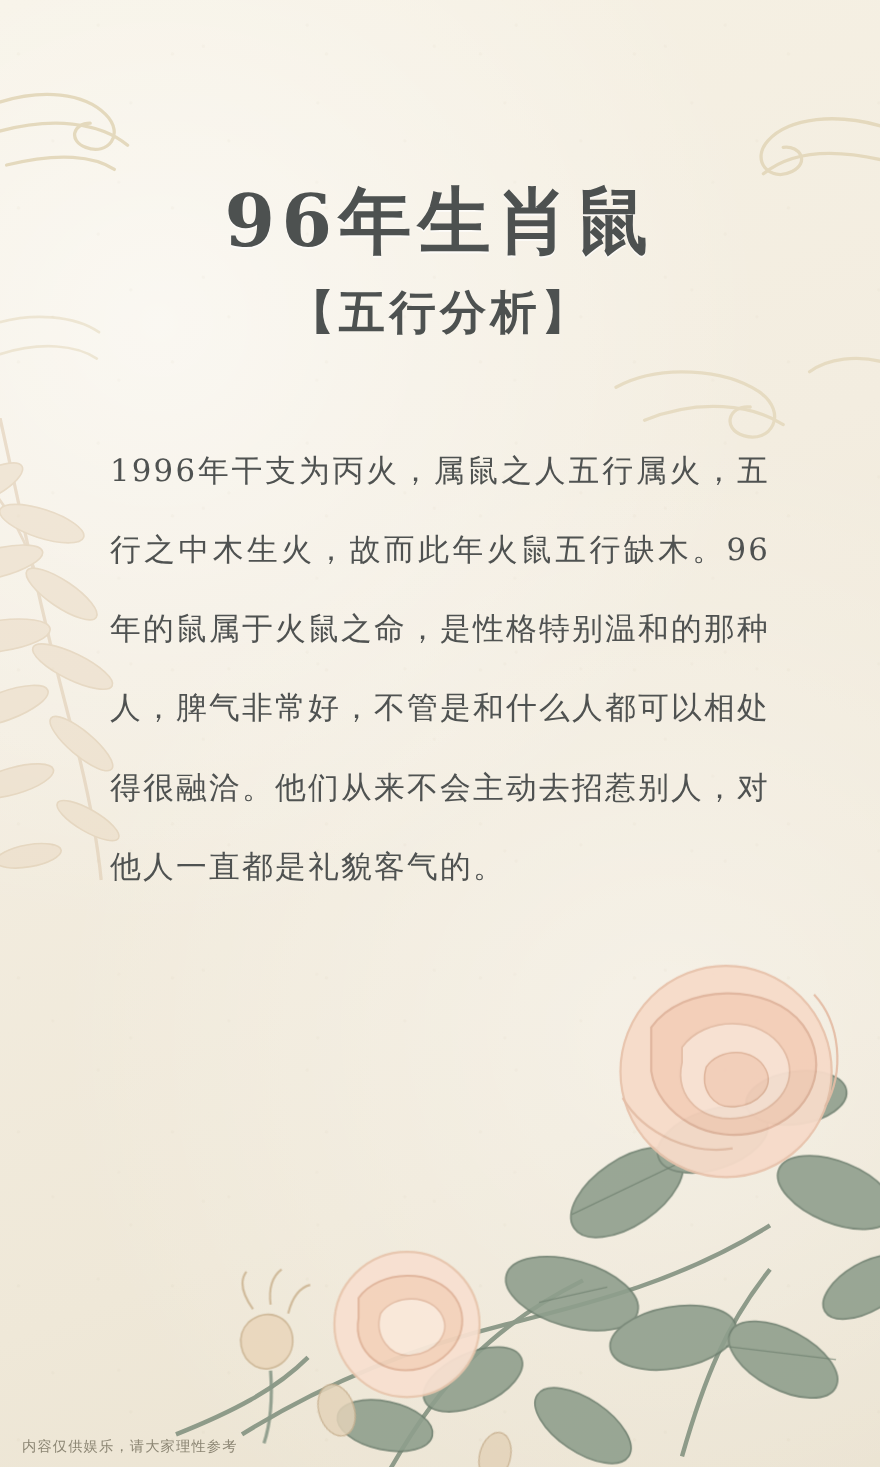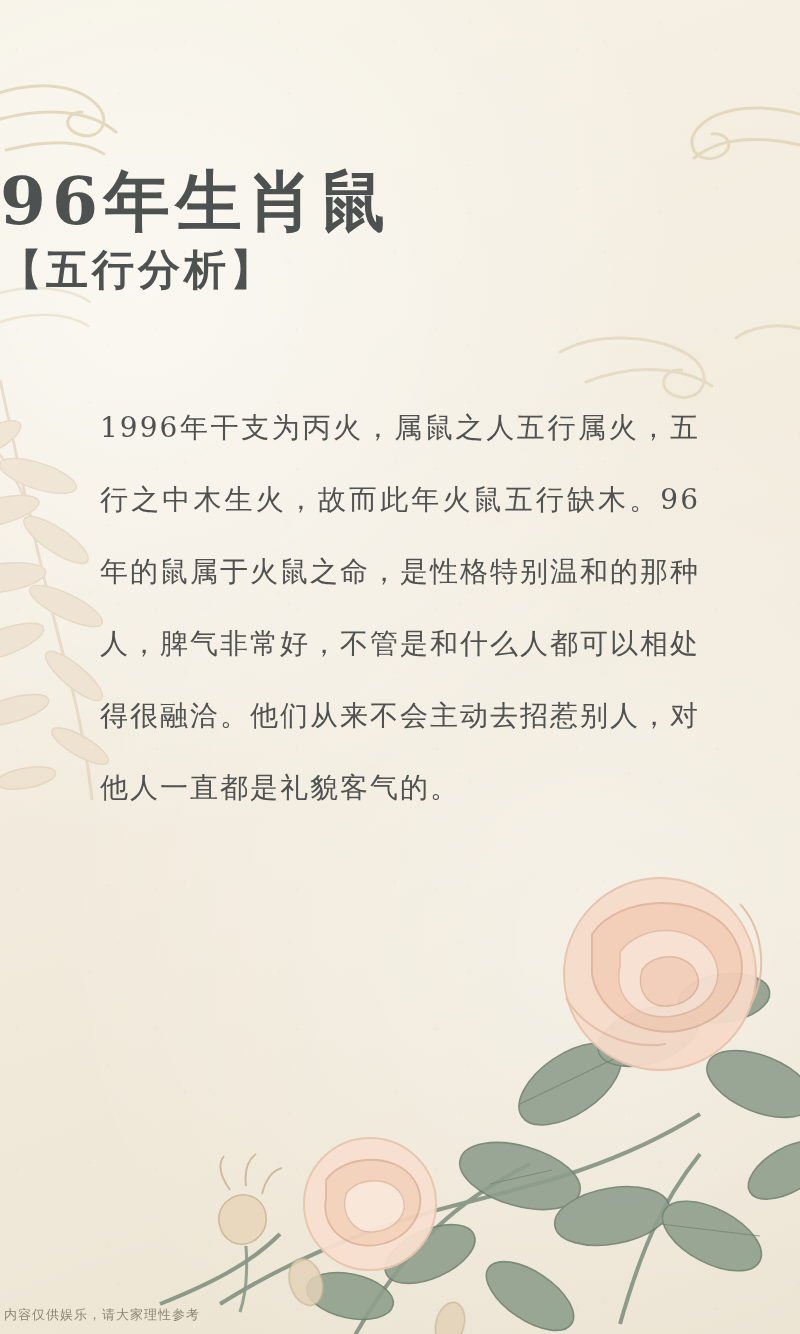--- a/index.html
+++ b/index.html
@@ -37,59 +37,60 @@
   }
 
   
   .clouds { position:absolute; inset:0; pointer-events:none; }
 
   .title-block {
     position: absolute;
     top: 165px;
     left: 0;
     width: 800px;
+    text-align: center;
     z-index: 5;
   }
   .main-title {
     font-family: "DejaVu Serif", "Liberation Serif", serif;
     font-size: 66px;
     letter-spacing: 6px;
     color: #4d5150;
     font-weight: 600;
     line-height: 1.1;
     margin: 0;
     text-shadow: 0 1px 0 rgba(255,255,255,.6);
   }
   .sub-title {
     font-family: "DejaVu Serif", "Liberation Serif", serif;
     font-size: 42px;
     letter-spacing: 4px;
     color: #4d5150;
     font-weight: 600;
-    margin: 4px 0 0 0;
+    margin: 18px 0 0 0;
   }
 
   .body-text {
     position: absolute;
     top: 392px;
     left: 100px;
     width: 600px;
     z-index: 5;
     font-family: "DejaVu Serif", "Liberation Serif", serif;
     font-size: 28px;
     line-height: 72px;
     letter-spacing: 2px;
     color: #4f5251;
     text-align: justify;
     text-justify: inter-character;
   }
 
   .footnote {
     position: absolute;
-    left: 4px;
+    left: 20px;
     bottom: 10px;
     font-family: "DejaVu Serif", "Liberation Serif", serif;
     font-size: 13px;
     color: #8b8573;
     letter-spacing: 1px;
     z-index: 6;
     text-align: center;
   }
 
   .art { position: absolute; pointer-events: none; }

